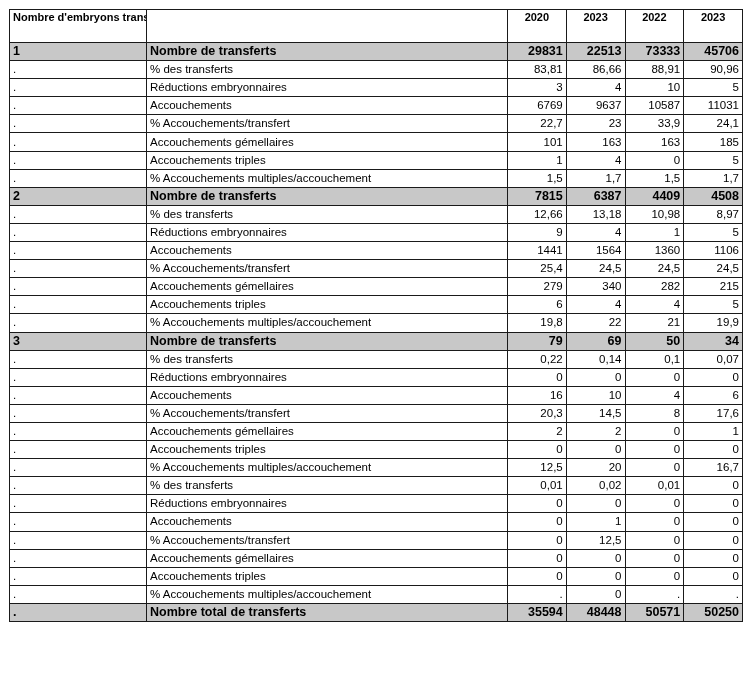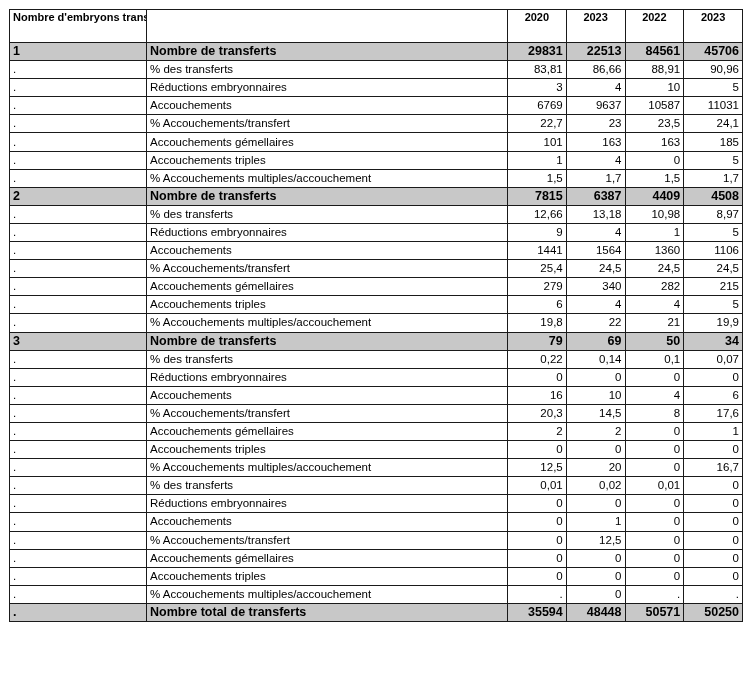--- a/index.html
+++ b/index.html
@@ -38,21 +38,21 @@
       <th class="year">2022</th>
       <th class="year">2023</th>
     </tr>
   </thead>
   <tbody id="tbody">
       <tr class="group">
         <td>1</td>
         <td>Nombre de transferts</td>
         <td class="num">29831</td>
         <td class="num">22513</td>
-        <td class="num">84561</td>
+        <td class="num">73333</td>
         <td class="num">45706</td>
       </tr>
       <tr>
         <td>.</td>
         <td>% des transferts</td>
         <td class="num">83,81</td>
         <td class="num">86,66</td>
         <td class="num">88,91</td>
         <td class="num">90,96</td>
       </tr>
@@ -70,21 +70,21 @@
         <td class="num">6769</td>
         <td class="num">9637</td>
         <td class="num">10587</td>
         <td class="num">11031</td>
       </tr>
       <tr>
         <td>.</td>
         <td>% Accouchements/transfert</td>
         <td class="num">22,7</td>
         <td class="num">23</td>
-        <td class="num">23,5</td>
+        <td class="num">33,9</td>
         <td class="num">24,1</td>
       </tr>
       <tr>
         <td>.</td>
         <td>Accouchements gémellaires</td>
         <td class="num">101</td>
         <td class="num">163</td>
         <td class="num">163</td>
         <td class="num">185</td>
       </tr>

